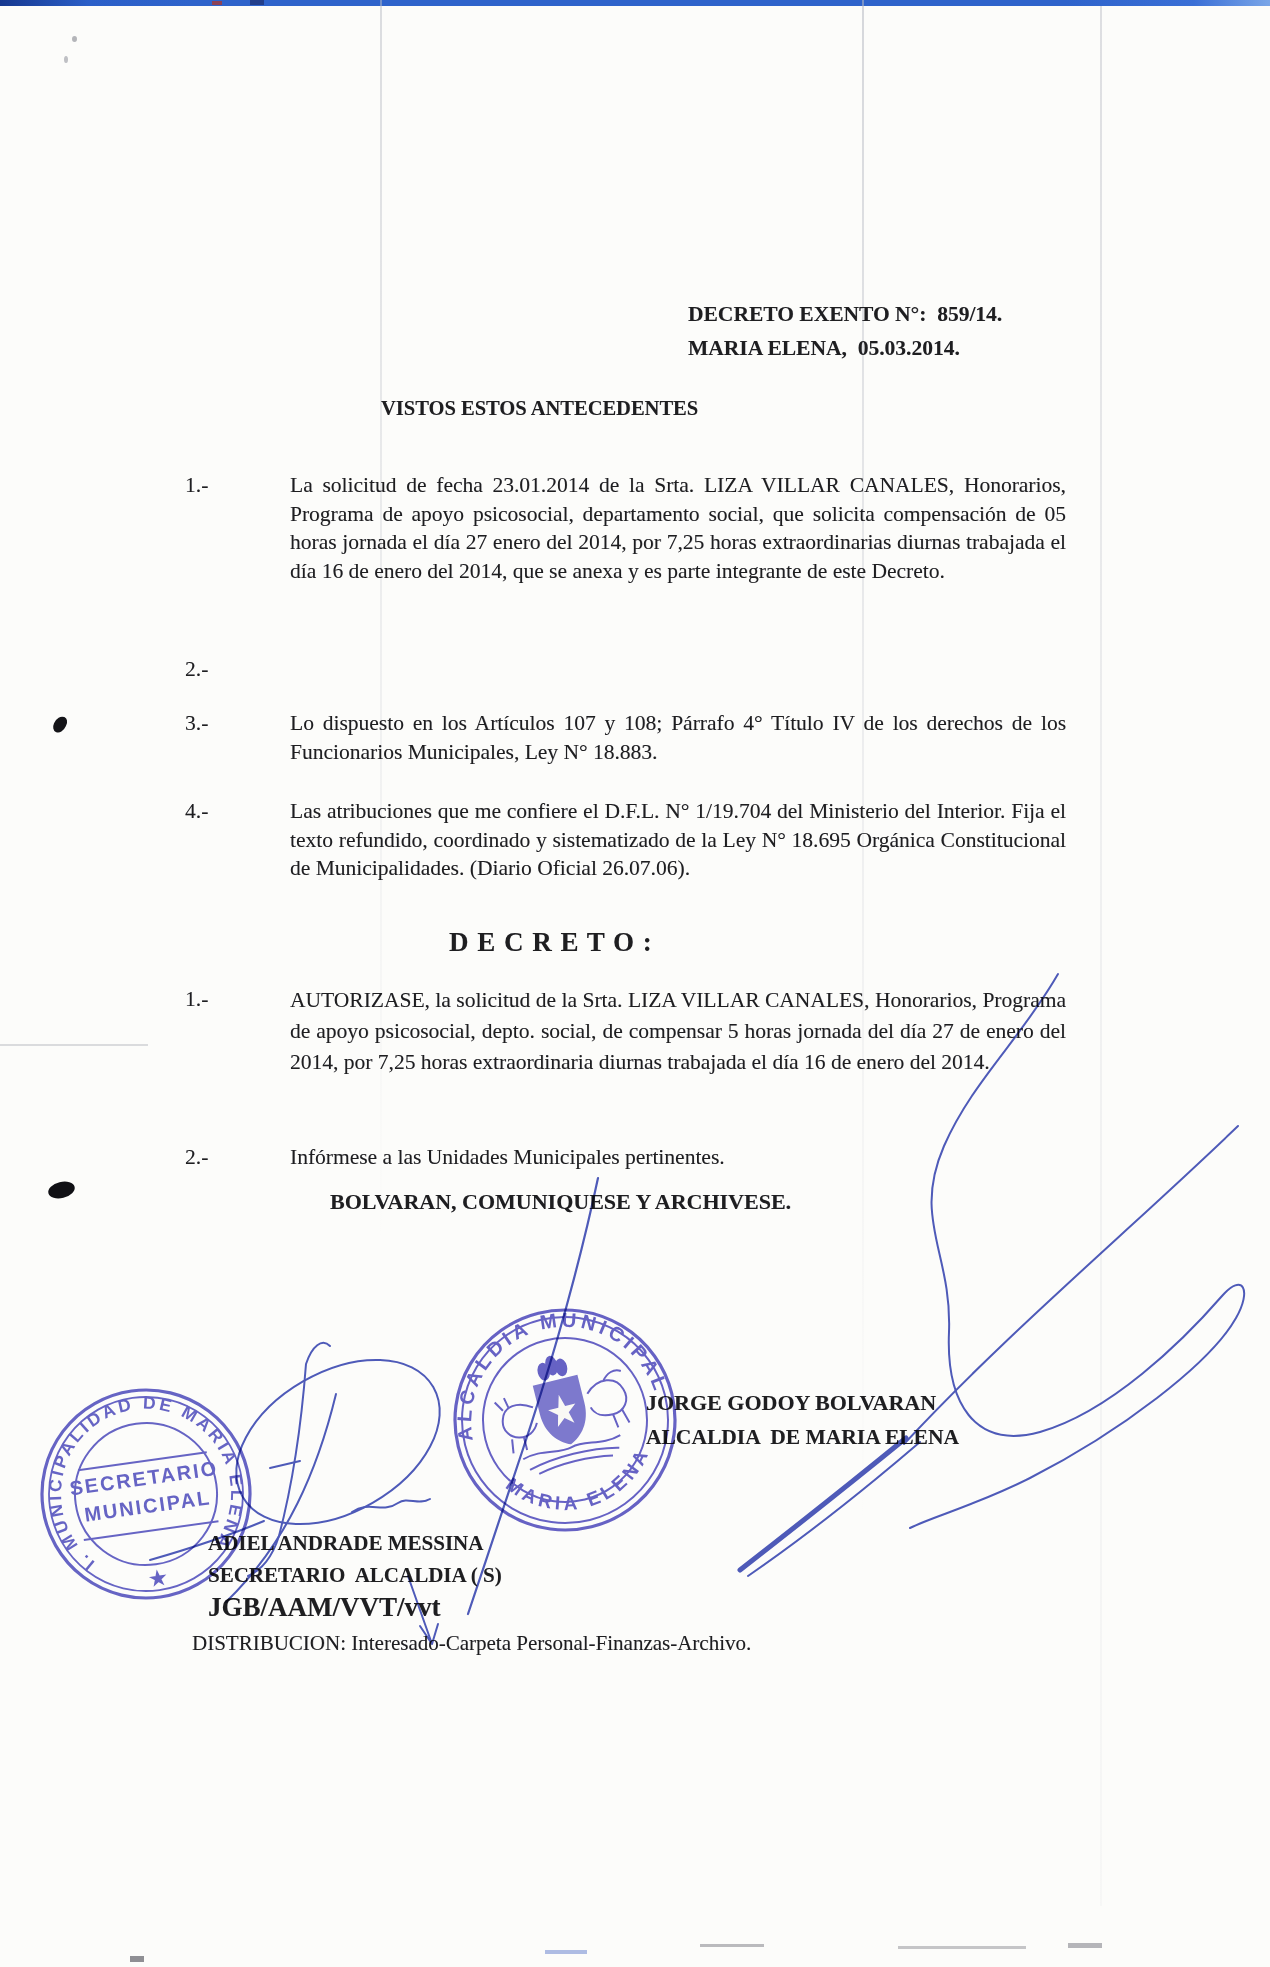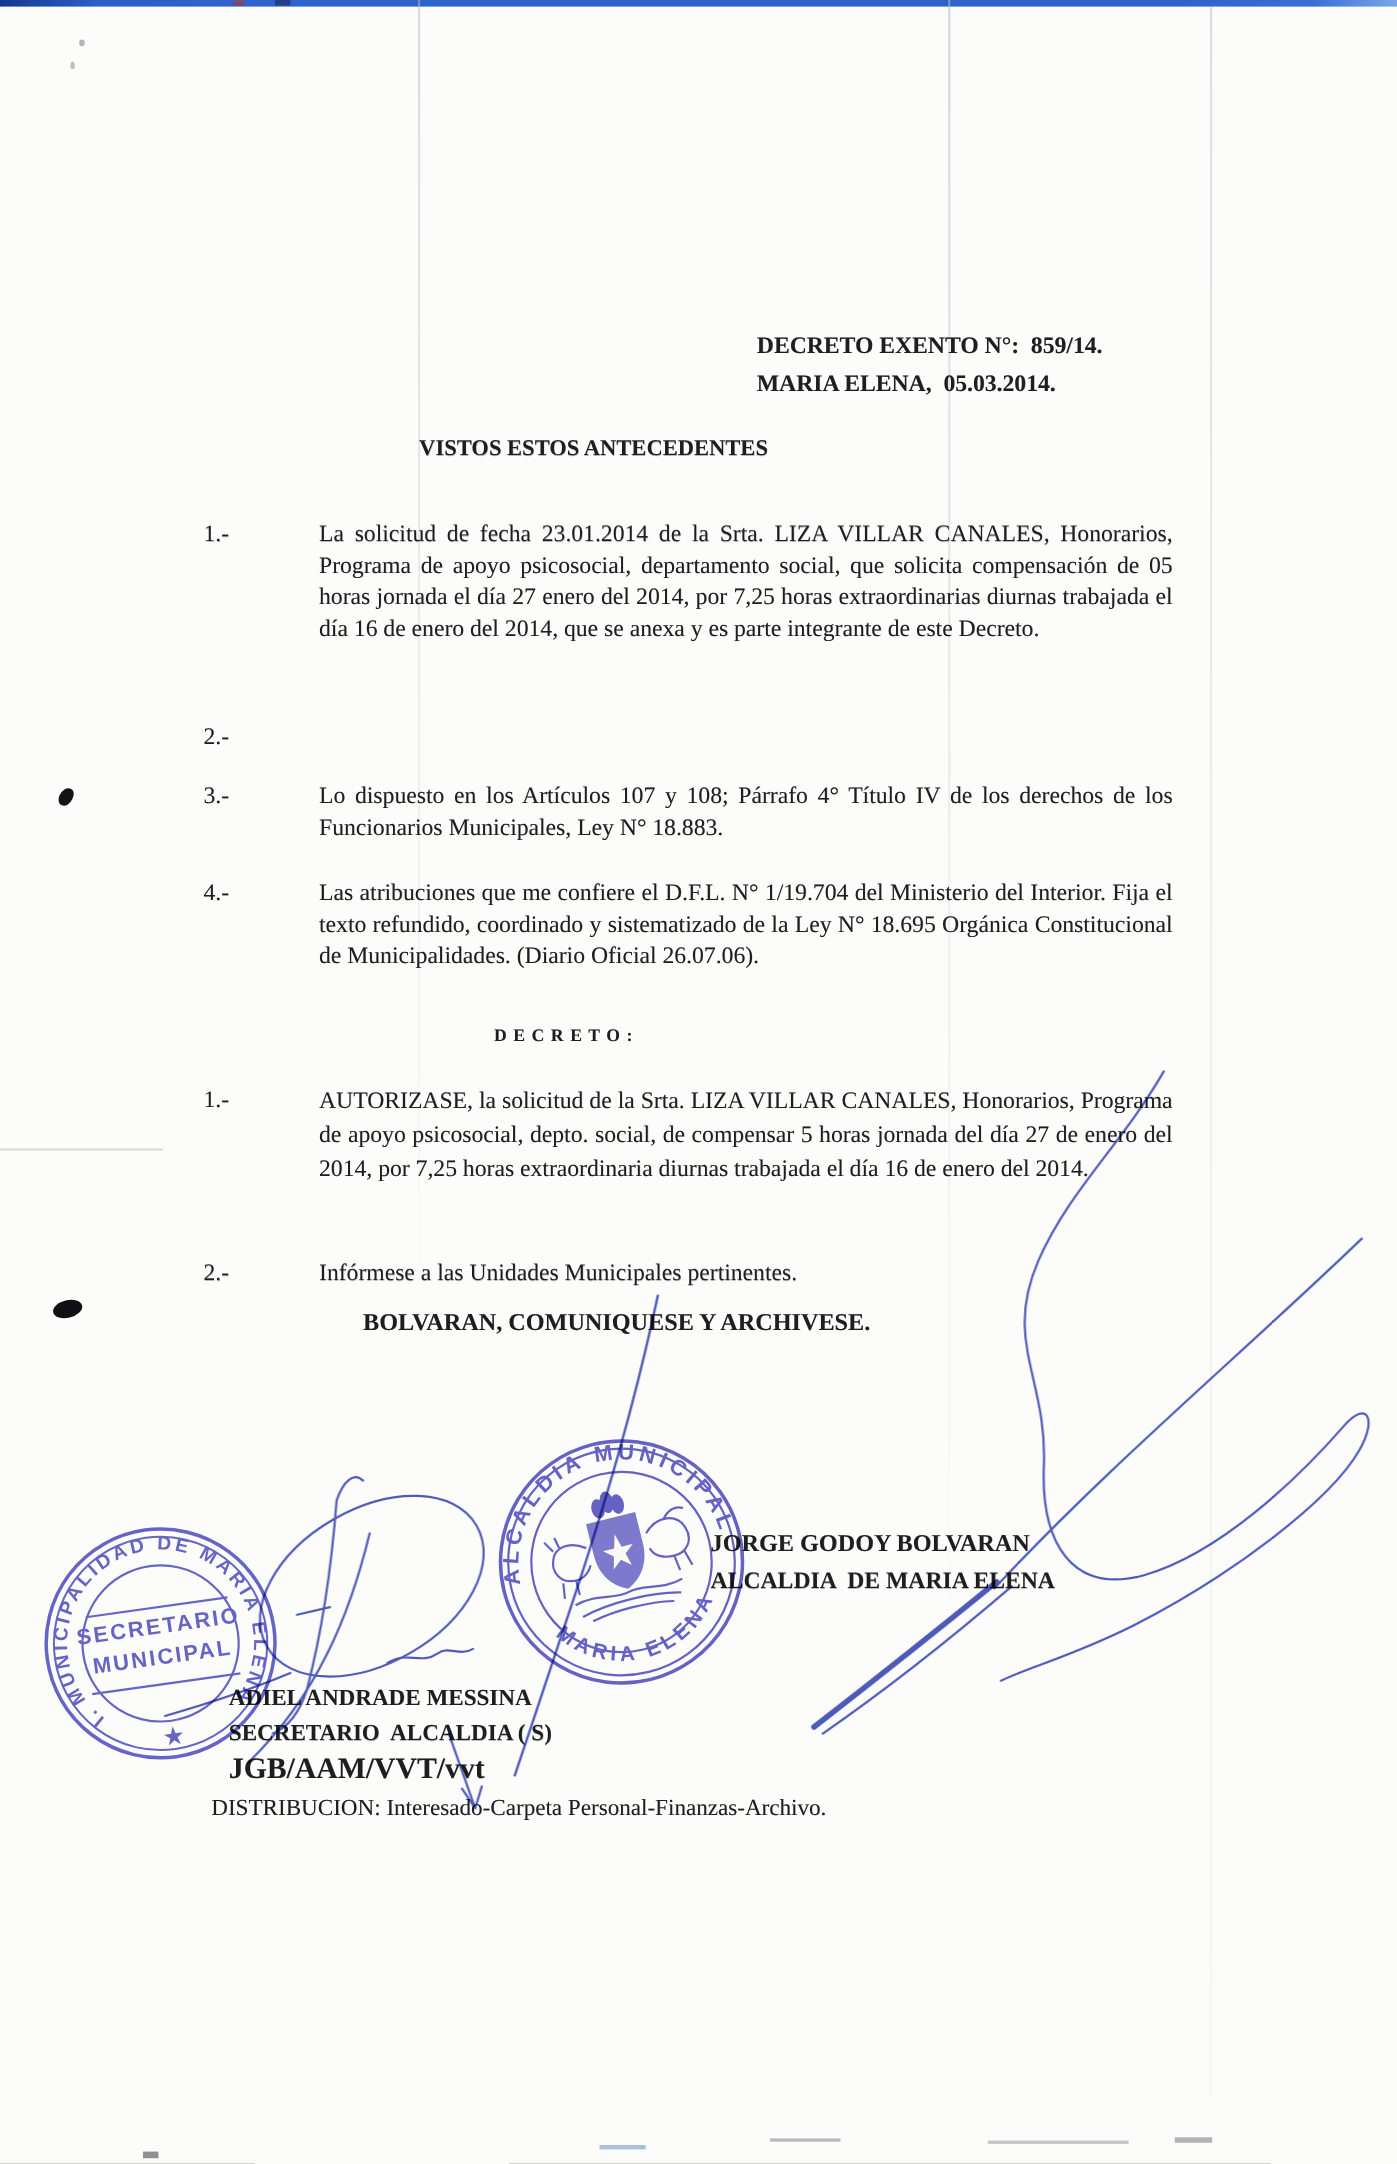--- a/index.html
+++ b/index.html
@@ -54,21 +54,21 @@
   <div class="para t" style="top:471px;">La solicitud de fecha 23.01.2014 de la Srta. LIZA VILLAR CANALES, Honorarios, Programa de apoyo psicosocial, departamento social, que solicita compensación de 05 horas jornada el día 27 enero del 2014, por 7,25 horas extraordinarias diurnas trabajada el día 16  de enero del 2014, que se anexa y es parte integrante de este Decreto.</div>
 
   <div class="num t" style="top:655px;">2.-</div>
 
   <div class="num t" style="top:709px;">3.-</div>
   <div class="para t" style="top:709px;">Lo dispuesto en los Artículos 107 y 108; Párrafo 4° Título IV de los derechos de los Funcionarios Municipales, Ley N° 18.883.</div>
 
   <div class="num t" style="top:797px;">4.-</div>
   <div class="para t" style="top:797px;">Las atribuciones que me confiere el D.F.L. N° 1/19.704 del Ministerio del Interior.  Fija el texto refundido, coordinado y sistematizado de la Ley N° 18.695 Orgánica Constitucional de Municipalidades.  (Diario Oficial 26.07.06).</div>
 
-  <div class="abs t b" style="left:449px;top:928px;font-size:16px;letter-spacing:1px;">D E C R E T O :</div>
+  <div class="abs t b" style="left:449px;top:928px;font-size:27px;letter-spacing:1px;">D E C R E T O :</div>
 
   <div class="num t" style="top:985px;">1.-</div>
   <div class="para t" style="top:985px;line-height:31px;">AUTORIZASE, la solicitud de la Srta. LIZA VILLAR CANALES, Honorarios, Programa de apoyo psicosocial, depto. social, de compensar 5  horas jornada del día  27  de enero del 2014,  por 7,25 horas extraordinaria diurnas trabajada el día 16 de enero del 2014.</div>
 
   <div class="num t" style="top:1143px;">2.-</div>
   <div class="para t" style="top:1143px;text-align:left;">Infórmese a las Unidades Municipales pertinentes.</div>
 
   <div class="abs t b" style="left:330px;top:1188px;font-size:22px;">BOLVARAN, COMUNIQUESE Y ARCHIVESE.</div>
 
   <div class="abs t b" style="left:646px;top:1389px;font-size:22px;">JORGE GODOY BOLVARAN</div>

